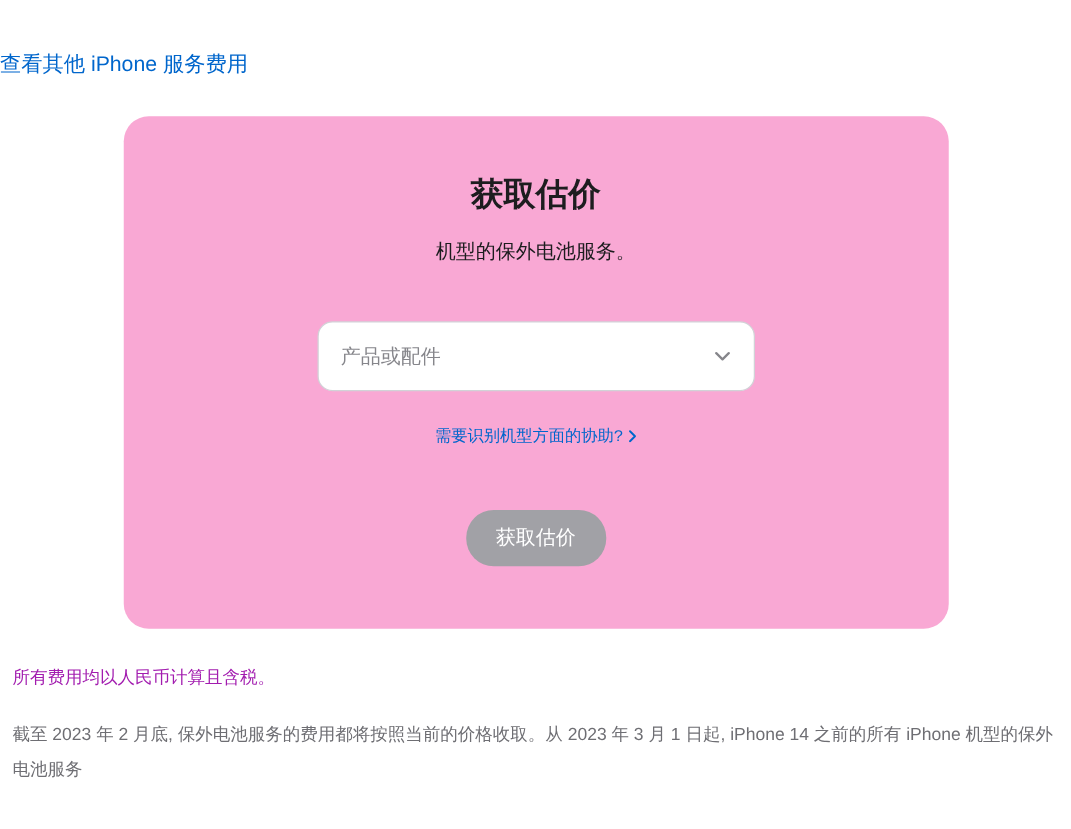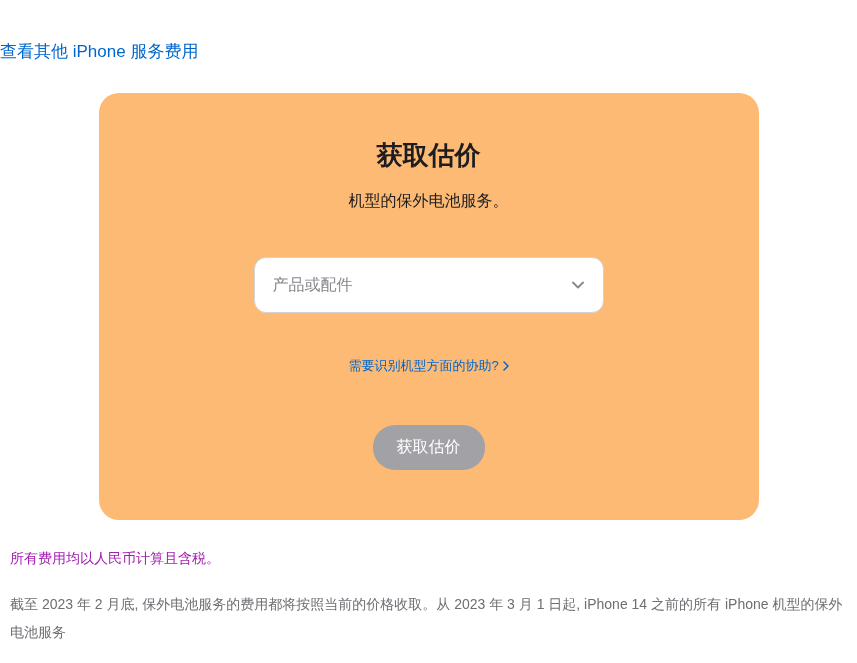--- a/index.html
+++ b/index.html
@@ -20,40 +20,40 @@
       padding-bottom: 30px;
     }
     .top-link a {
       color: #0066cc;
       text-decoration: none;
       font-size: 17px;
     }
     .card {
       width: 660px;
       margin: 0 auto;
-      background: #fdba74;
+      background: #f9a8d4;
       border-radius: 20px;
       padding: 45px 40px 50px;
       text-align: center;
     }
     .card-title {
       font-size: 26px;
       font-weight: 600;
       color: #1d1d1f;
       margin-bottom: 18px;
     }
     .card-subtitle {
       font-size: 16px;
       color: #1d1d1f;
       margin-bottom: 45px;
     }
     .select-wrapper {
       position: relative;
       width: 350px;
-      margin: 0 auto 36px;
+      margin: 0 auto 19px;
     }
     .select-wrapper.second {
       margin-bottom: 20px;
     }
     .select-field {
       width: 100%;
       height: 56px;
       background: #fff;
       border: 1px solid #d2d2d7;
       border-radius: 12px;
@@ -78,20 +78,21 @@
       height: 8px;
     }
     .help-link {
       display: inline-flex;
       align-items: center;
       color: #0066cc;
       text-decoration: none;
       font-size: 13px;
       margin-bottom: 50px;
       margin-top: 8px;
+      font-family: Liberation Mono, monospace;
     }
     .help-link .chevron-right {
       margin-left: 4px;
       display: inline-flex;
     }
     .help-link .chevron-right svg {
       width: 6px;
       height: 10px;
     }
     .estimate-btn {

